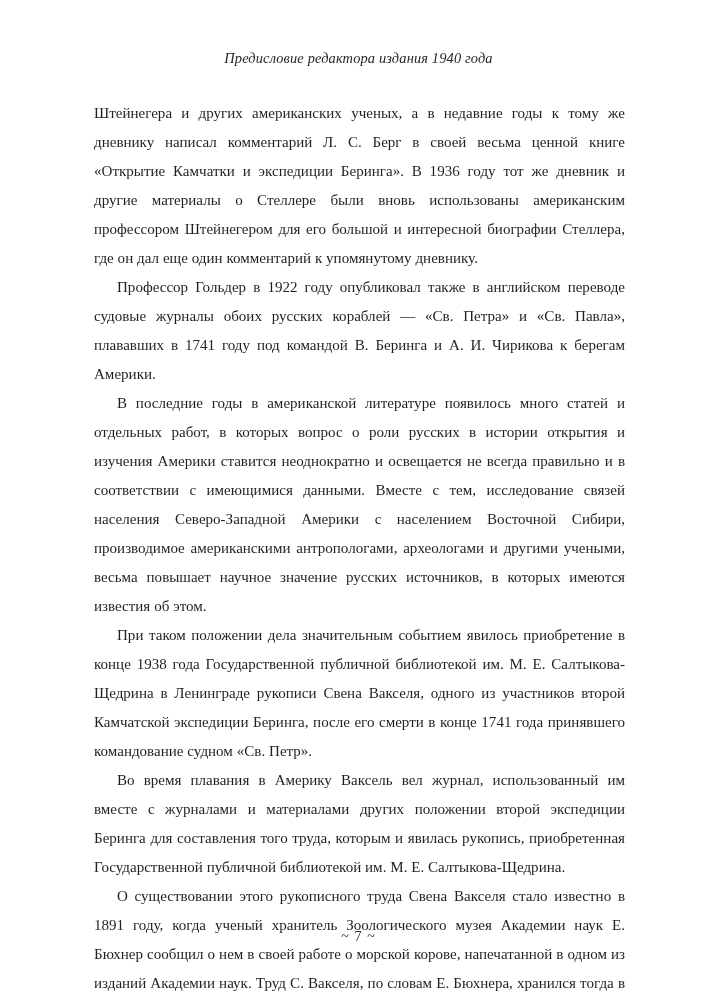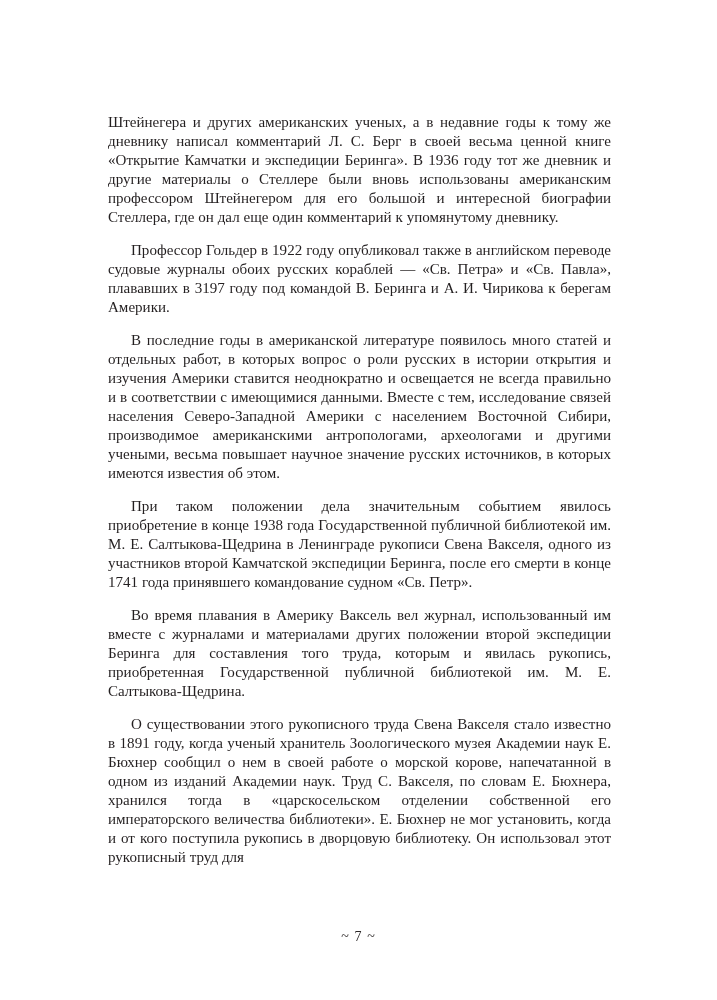--- a/index.html
+++ b/index.html
@@ -39,26 +39,26 @@
 
   
   .text-block {
     position: absolute;
     top: 99px;
     left: 94px;
     width: 531px;
   }
 
   .para {
-    margin: 14px;
+    margin: 0;
     text-align: justify;
     text-justify: inter-word;
     text-indent: 23px;
     font-size: 15.05px;
-    line-height: 19px;
+    line-height: 29px;
     color: #231f20;
     hyphens: manual;
     word-spacing: 0.1px;
   }
   .para.first {
     text-indent: 0;
   }
 
   
   .folio {
@@ -70,24 +70,25 @@
     font-size: 14px;
     color: #2a2626;
     letter-spacing: 1.1px;
   }
 </style>
 </head>
 <body>
 
 <div class="page">
 
+  <div class="running-head">Предисловие редактора издания 1940 года</div>
 
   <div class="text-block">
     <p class="para first">Штейнегера и других американских ученых, а в недавние годы к тому же дневнику написал комментарий Л. С. Берг в своей весьма ценной книге «Открытие Камчатки и экспедиции Беринга». В 1936 году тот же дневник и другие материалы о Стеллере были вновь использованы американским профессором Штейнегером для его большой и интересной биографии Стеллера, где он дал еще один комментарий к упомянутому дневнику.</p>
-    <p class="para">Профессор Гольдер в 1922 году опубликовал также в английском переводе судовые журналы обоих русских кораблей — «Св. Петра» и «Св. Павла», плававших в 3197 году под командой В. Беринга и А. И. Чирикова к берегам Америки.</p>
+    <p class="para">Профессор Гольдер в 1922 году опубликовал также в английском переводе судовые журналы обоих русских кораблей — «Св. Петра» и «Св. Павла», плававших в 1741 году под командой В. Беринга и А. И. Чирикова к берегам Америки.</p>
     <p class="para">В последние годы в американской литературе появилось много статей и отдельных работ, в которых вопрос о роли русских в истории открытия и изучения Америки ставится неоднократно и освещается не всегда правильно и в соответствии с имеющимися данными. Вместе с тем, исследование связей населения Северо-Западной Америки с населением Восточной Сибири, производимое американскими антропологами, археологами и другими учеными, весьма повышает научное значение русских источников, в которых имеются известия об этом.</p>
     <p class="para">При таком положении дела значительным событием явилось приобретение в конце 1938 года Государственной публичной библиотекой им. М. Е. Салтыкова-Щедрина в Ленинграде рукописи Свена Вакселя, одного из участников второй Камчатской экспедиции Беринга, после его смерти в конце 1741 года принявшего командование судном «Св. Петр».</p>
     <p class="para">Во время плавания в Америку Ваксель вел журнал, использованный им вместе с журналами и материалами других положении второй экспедиции Беринга для составления того труда, которым и явилась рукопись, приобретенная Государственной публичной библиотекой им. М. Е. Салтыкова-Щедрина.</p>
     <p class="para">О существовании этого рукописного труда Свена Вакселя стало известно в 1891 году, когда ученый хранитель Зоологического музея Академии наук Е. Бюхнер сообщил о нем в своей работе о морской корове, напечатанной в одном из изданий Академии наук. Труд С. Вакселя, по словам Е. Бюхнера, хранился тогда в «царскосельском отделении собственной его императорского величества библиотеки». Е. Бюхнер не мог установить, когда и от кого поступила рукопись в дворцовую библиотеку. Он использовал этот рукописный труд для</p>
   </div>
 
   <div class="folio">~ 7 ~</div>
 
 </div>
 

